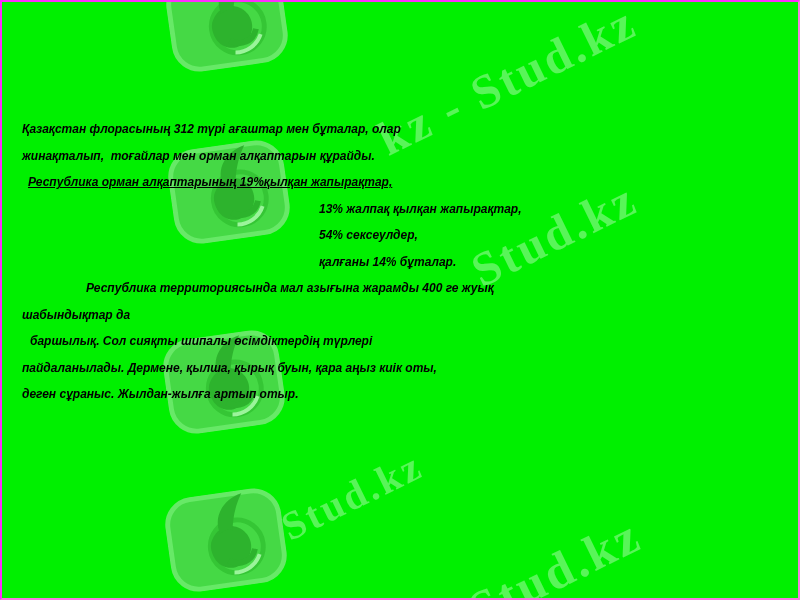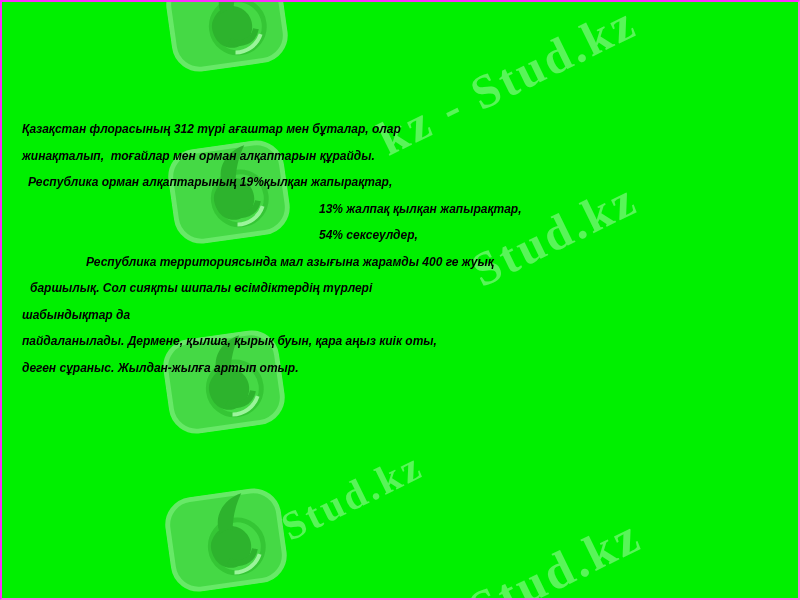--- a/index.html
+++ b/index.html
@@ -46,21 +46,21 @@
     position:absolute;
     left:20px;top:114px;
     z-index:2;
     color:#000;
     font-size:12px;
     font-weight:bold;
     font-style:italic;
     line-height:26.5px;
   }
   .line{white-space:pre;}
-  .i6{padding-left:6px;}
+  .i6{padding-left:6px;text-decoration:underline;}
   .i8{padding-left:8px;}
   .i10{padding-left:10px;}
   .i64{padding-left:64px;}
   .i297{padding-left:297px;}
 </style>
 </head>
 <body>
 
 <div class="slide">
 
@@ -100,20 +100,21 @@
   <div class="wm wm2">Stud.kz</div>
   <div class="wm wm3">Stud.kz</div>
   <div class="wm wm4">Stud.kz</div>
 
   <div class="textblock">
     <div class="line">Қазақстан флорасының 312 түрі ағаштар мен бұталар, олар</div>
     <div class="line">жинақталып,  тоғайлар мен орман алқаптарын құрайды.</div>
     <div class="line i6">Республика орман алқаптарының 19%қылқан жапырақтар,</div>
     <div class="line i297">13% жалпақ қылқан жапырақтар,</div>
     <div class="line i297">54% сексеулдер,</div>
+    <div class="line i297">қалғаны 14% бұталар.</div>
     <div class="line i64">Республика территориясында мал азығына жарамды 400 ге жуық</div>
+    <div class="line">шабындықтар да</div>
     <div class="line i8">баршылық. Сол сияқты шипалы өсімдіктердің түрлері</div>
-    <div class="line">шабындықтар да</div>
     <div class="line">пайдаланылады. Дермене, қылша, қырық буын, қара аңыз киік оты,</div>
     <div class="line">деген сұраныс. Жылдан-жылға артып отыр.</div>
   </div>
 
 </div>
 
 </body></html>

